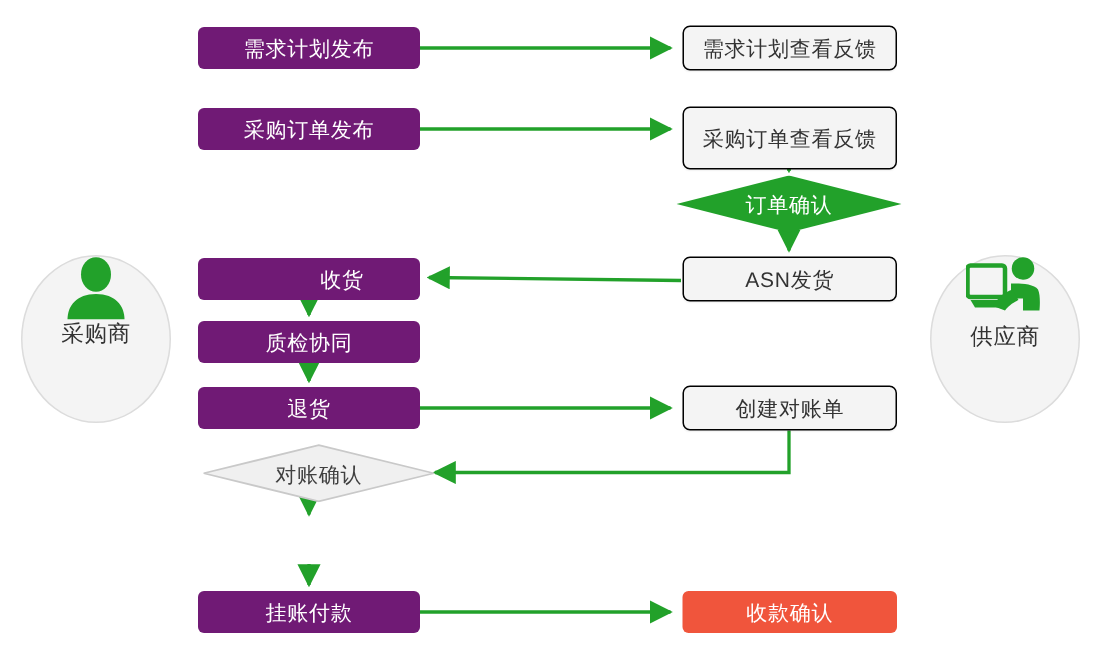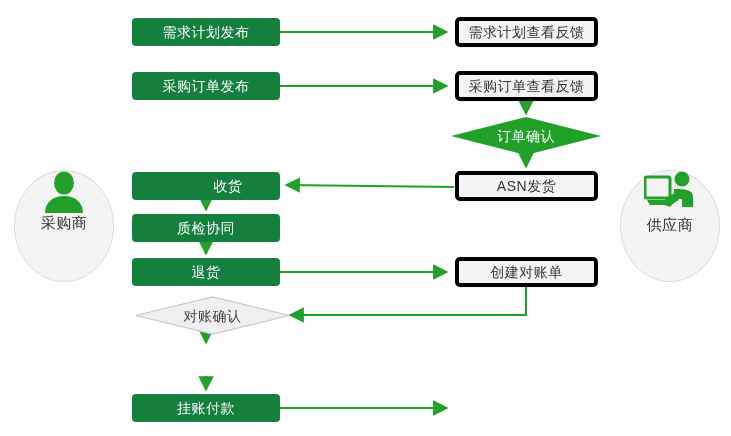--- a/index.html
+++ b/index.html
@@ -34,29 +34,29 @@
     align-items: center;
     justify-content: center;
     font-size: 14px;
     line-height: 1;
     white-space: nowrap;
     letter-spacing: 0.5px;
     z-index: 3;
   }
 
   .node.green {
-    background: #15803d;
+    background: #701a75;
     color: #ffffff;
     border-radius: 4px;
   }
 
   .node.plain {
     background: #f4f4f4;
     color: #333333;
-    border: 4px solid #000000;
+    border: 1px solid #000000;
     border-radius: 5px;
     box-shadow: 0 1px 1px rgba(0,0,0,0.05);
   }
 
   .node.red {
     background: #f0553c;
     color: #ffffff;
     border-radius: 4px;
   }
 
@@ -195,27 +195,28 @@
       <polygon points="77.5,0.8 154.2,19.5 77.5,38.2 0.8,19.5" fill="#f0f0f0" stroke="#c9c9c9" stroke-width="1.2"></polygon>
     </svg>
     <span class="dlabel">对账确认</span>
   </div>
 
 
   <div class="node green" style="left:132px; top:394px; width:148px; height:28px;">挂账付款</div>
 
   <div class="node plain" style="left:455px; top:17px; width:143px; height:30px;">需求计划查看反馈</div>
 
-  <div class="node plain" style="left:455px; top:71px; width:143px; height:30px;">采购订单查看反馈</div>
+  <div class="node plain" style="left:455px; top:71px; width:143px; height:42px;">采购订单查看反馈</div>
 
   <div class="diamond green-d" style="left:451px; top:117px; width:150px; height:38px;">
     <svg class="dshape" viewBox="0 0 150 38" preserveAspectRatio="none" xmlns="http://www.w3.org/2000/svg">
       <polygon points="75,0 150,19 75,38 0,19" fill="#22a12a"></polygon>
     </svg>
     <span class="dlabel">订单确认</span>
   </div>
 
   <div class="node plain" style="left:455px; top:171px; width:143px; height:30px;">ASN发货</div>
 
   <div class="node plain" style="left:455px; top:257px; width:143px; height:30px;">创建对账单</div>
 
+  <div class="node red" style="left:455px; top:394px; width:143px; height:28px;">收款确认</div>
 
 </div>
 
 </body></html>

